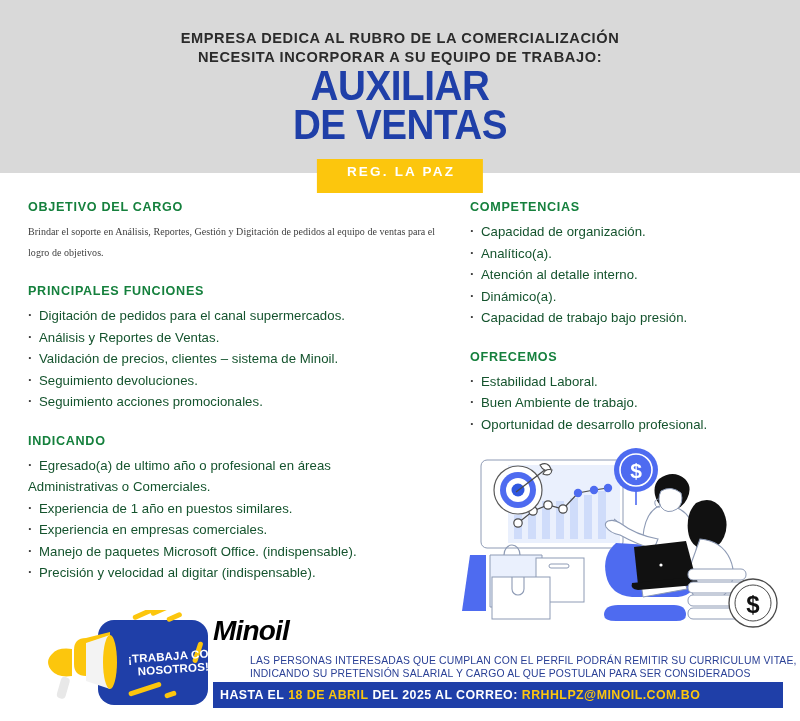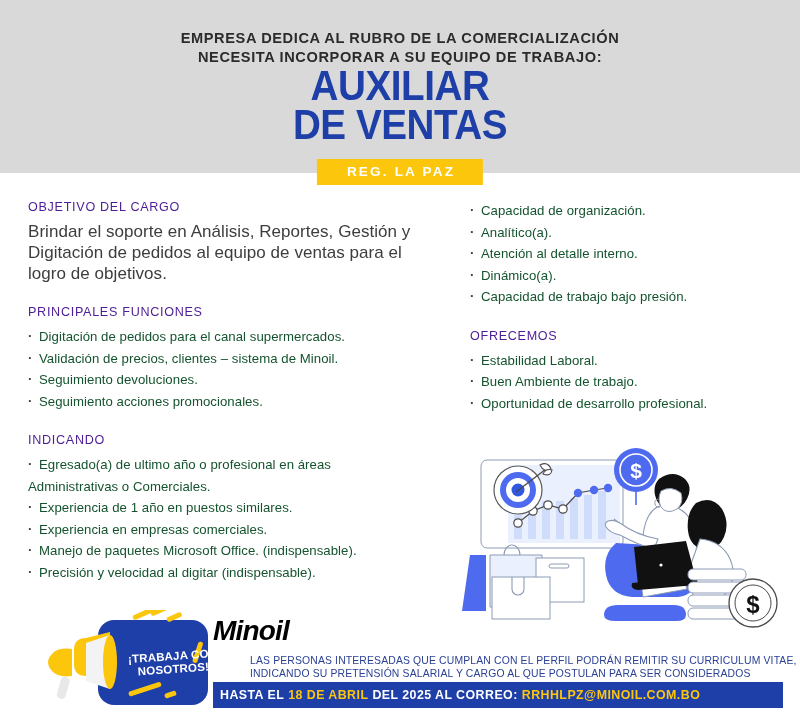--- a/index.html
+++ b/index.html
@@ -29,35 +29,35 @@
     font-size: 42px; font-weight: 900; letter-spacing: -0.5px;
     line-height: 39px; color: #1f3fa8;
     font-stretch: condensed;
     transform: scaleX(0.92);
   }
   .header-title span { display: block; }
   .region-badge {
     position: absolute; left: 50%; top: 159px; transform: translateX(-50%);
     background: #fcc60d; color: #ffffff;
     font-size: 13.5px; font-weight: 700; letter-spacing: 2.2px;
-    padding: 5px 28px 6px 30px;
+    padding: 5px 28px 14px 30px;
     white-space: nowrap;
   }
 
   
   .col-left  { position: absolute; left: 28px; top: 200px; width: 410px; }
   .col-right { position: absolute; left: 470px; top: 200px; width: 310px; }
 
   .sec-title {
-    color: #4c1d95; font-size: 12.6px; font-weight: 400;
+    color: #15803d; font-size: 12.6px; font-weight: 700;
     letter-spacing: 0.7px; margin-bottom: 7px;
   }
   .sec-block { margin-bottom: 21px; }
   .para {
-    color: #3d3d3d; font-size: 17px; line-height: 21px; letter-spacing: 0.05px;
+    color: #3d3d3d; font-size: 10px; line-height: 21px; letter-spacing: 0.05px; font-family: Liberation Serif, serif;
   }
   .bullets { list-style: none; }
   .bullets li {
     color: #14532d; font-size: 13.2px; line-height: 21.5px; letter-spacing: 0.05px;
     position: relative; padding-left: 11px;
   }
   .bullets li::before {
     content: "·"; position: absolute; left: 0; top: -1px;
     font-weight: 700; color: #3d3d3d;
   }
@@ -120,20 +120,21 @@
 
     <div class="sec-block">
       <div class="sec-title">OBJETIVO DEL CARGO</div>
       <div class="para">Brindar el soporte en Análisis, Reportes, Gestión y Digitación de pedidos al equipo de ventas para el logro de objetivos.</div>
     </div>
 
     <div class="sec-block">
       <div class="sec-title">PRINCIPALES FUNCIONES</div>
       <ul class="bullets">
         <li>Digitación de pedidos para el canal supermercados.</li>
+        <li>Análisis y Reportes de Ventas.</li>
         <li>Validación de precios, clientes – sistema de Minoil.</li>
         <li>Seguimiento devoluciones.</li>
         <li>Seguimiento acciones promocionales.</li>
       </ul>
     </div>
 
     <div class="sec-block">
       <div class="sec-title">INDICANDO</div>
       <ul class="bullets">
         <li>Egresado(a) de ultimo año o profesional en áreas</li>
@@ -143,20 +144,21 @@
         <li>Manejo de paquetes Microsoft Office. (indispensable).</li>
         <li>Precisión y velocidad al digitar (indispensable).</li>
       </ul>
     </div>
 
   </div>
 
   <div class="col-right">
 
     <div class="sec-block">
+      <div class="sec-title">COMPETENCIAS</div>
       <ul class="bullets">
         <li>Capacidad de organización.</li>
         <li>Analítico(a).</li>
         <li>Atención al detalle interno.</li>
         <li>Dinámico(a).</li>
         <li>Capacidad de trabajo bajo presión.</li>
       </ul>
     </div>
 
     <div class="sec-block">

